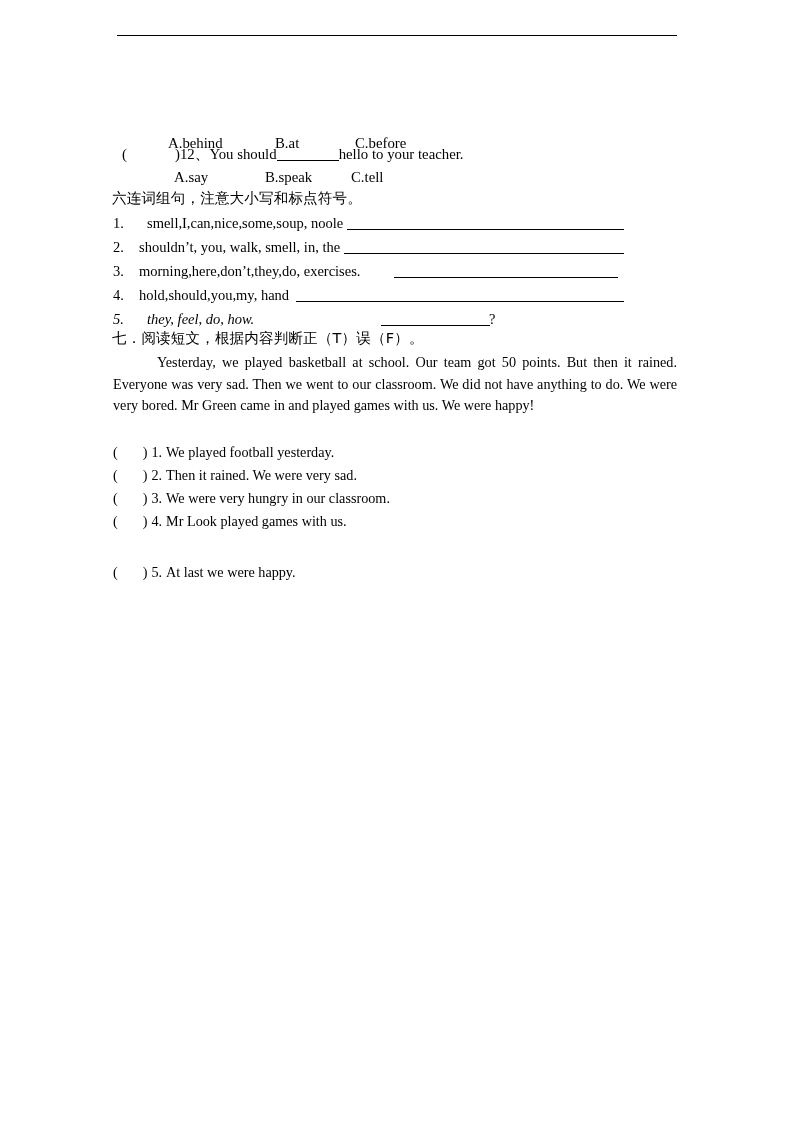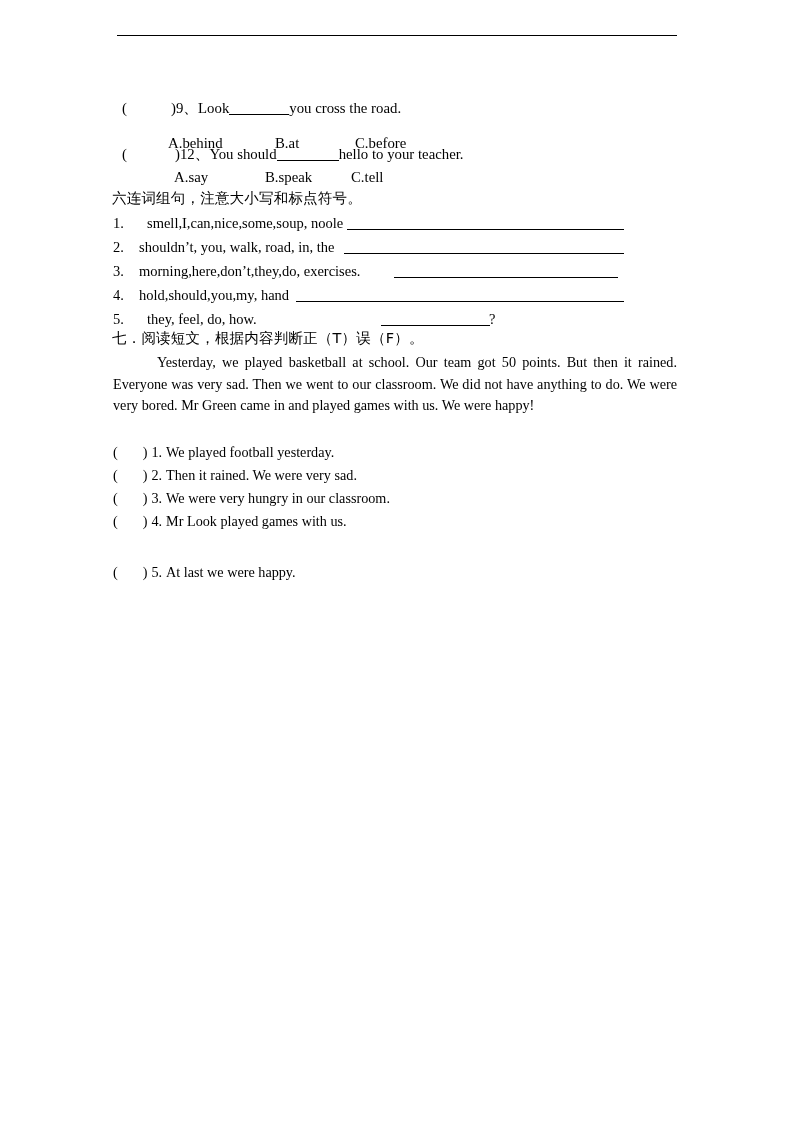--- a/index.html
+++ b/index.html
@@ -99,43 +99,42 @@
     font-size: 14.5px;
   }
 </style>
 </head>
 <body>
 
 <div class="page">
 
   <div class="header-rule"></div>
 
-  <div class="line q-row" style="left:122px; top:100px;"><span class="paren">(</span><span style="display:inline-block;width:44px;"></span><span class="paren">)</span><span>9、</span><span>Look</span><span class="gap-blank blank-60"></span><span>you cross the road.</span></div>
 
   <div class="line opt-row" style="left:168px; top:123px;"><span class="opt" style="width:107px;">A.behind</span><span class="opt" style="width:80px;margin-top:12px;">B.at</span><span class="opt">C.before</span></div>
 
   <div class="line q-row" style="left:122px; top:146px;"><span class="paren">(</span><span style="display:inline-block;width:48px;"></span><span class="paren">)</span><span>12、</span><span>You should</span><span class="gap-blank blank-62"></span><span>hello to your teacher.</span></div>
 
   <div class="line opt-row" style="left:174px; top:169px;"><span class="opt" style="width:91px;">A.say</span><span class="opt" style="width:86px;">B.speak</span><span class="opt">C.tell</span></div>
 
   <div class="line cn" style="left:112px; top:190px;">六连词组句，注意大小写和标点符号。</div>
 
   <div class="line wo-row" style="left:113px; top:215px;"><span class="wo-num">1.</span><span style="display:inline-block;width:8px;"></span><span>smell,I,can,nice,some,soup, noole</span></div>
   <div class="wo-rule" style="left:347px; top:229px; width:277px;"></div>
 
-  <div class="line wo-row" style="left:113px; top:239px;"><span class="wo-num">2.</span><span>shouldn’t, you, walk, road, in, the</span></div>
+  <div class="line wo-row" style="left:113px; top:239px;"><span class="wo-num">2.</span><span>shouldn’t, you, walk, smell, in, the</span></div>
   <div class="wo-rule" style="left:344px; top:253px; width:280px;"></div>
 
   <div class="line wo-row" style="left:113px; top:263px;"><span class="wo-num">3.</span><span>morning,here,don’t,they,do, exercises.</span></div>
   <div class="wo-rule" style="left:394px; top:277px; width:224px;"></div>
 
   <div class="line wo-row" style="left:113px; top:287px;"><span class="wo-num">4.</span><span>hold,should,you,my, hand</span></div>
   <div class="wo-rule" style="left:296px; top:301px; width:328px;"></div>
 
-  <div class="line wo-row" style="left:113px; top:311px;"><span class="wo-num">5.</span><span style="display:inline-block;width:8px;"></span><span>they, feel, do, how.</span></div>
+  <div class="line wo-row" style="left:113px; top:311px;font-style:italic;"><span class="wo-num">5.</span><span style="display:inline-block;width:8px;"></span><span>they, feel, do, how.</span></div>
   <div class="wo-rule" style="left:381px; top:325px; width:109px;"></div>
   <div class="qmark" style="left:489px; top:311px;">?</div>
 
   <div class="line cn" style="left:112px; top:330px;">七．阅读短文，根据内容判断正（T）误（F）。</div>
 
   <div class="passage">Yesterday, we played basketball at school. Our team got 50 points. But then it rained. Everyone was very sad. Then we went to our classroom. We did not have anything to do. We were very bored. Mr Green came in and played games with us. We were happy!</div>
 
   <div class="line tf-row" style="left:113px; top:444px;"><span class="tf-paren">(</span><span style="display:inline-block;width:25px;"></span><span class="tf-paren">)</span><span style="display:inline-block;width:4px;"></span><span>1.</span><span style="display:inline-block;width:4px;"></span><span>We played football yesterday.</span></div>
 
   <div class="line tf-row" style="left:113px; top:467px;"><span class="tf-paren">(</span><span style="display:inline-block;width:25px;"></span><span class="tf-paren">)</span><span style="display:inline-block;width:4px;"></span><span>2.</span><span style="display:inline-block;width:4px;"></span><span>Then it rained. We were very sad.</span></div>

